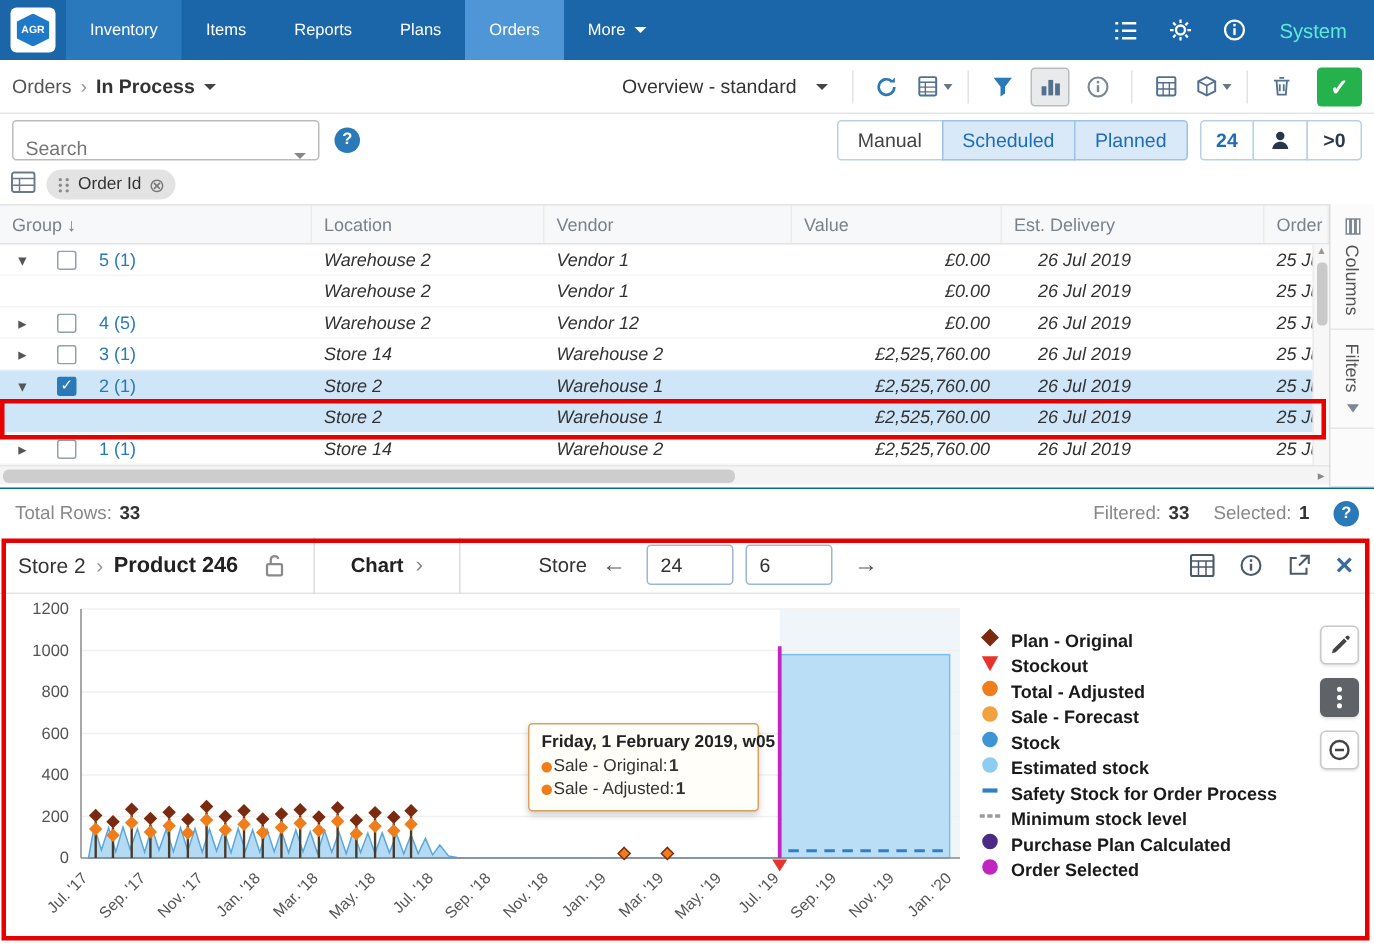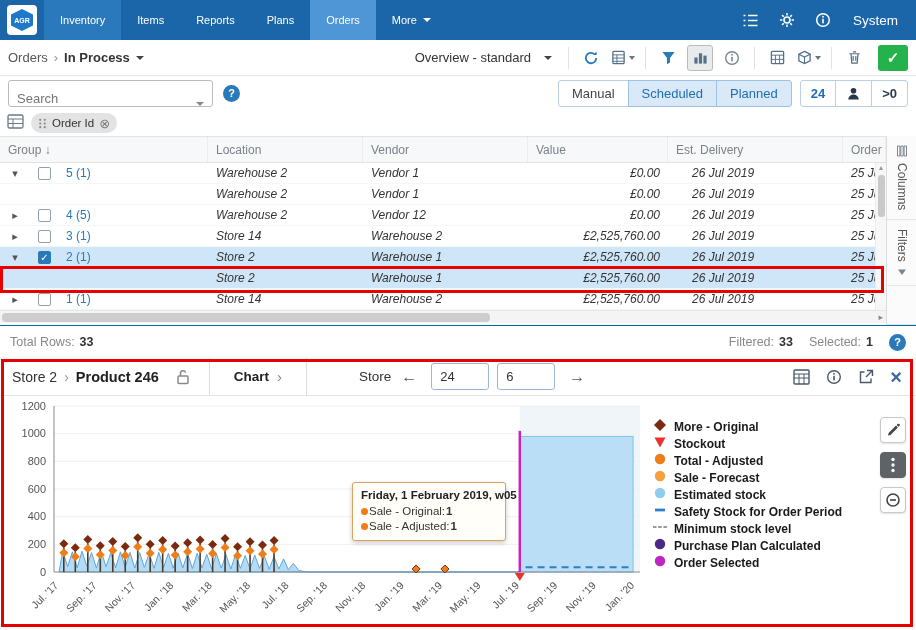--- a/index.html
+++ b/index.html
@@ -12,21 +12,21 @@
   .logo{width:44px;display:flex;align-items:center;justify-content:center}
   .logo-box{width:30px;height:30px;background:#fff;border-radius:4px;display:flex;align-items:center;justify-content:center}
   .logo-hex{width:22px;height:22px;background:#1e7ac9;clip-path:polygon(50% 0,100% 25%,100% 75%,50% 100%,0 75%,0 25%);color:#fff;font-size:7px;font-weight:bold;display:flex;align-items:center;justify-content:center}
   .nav-items{display:flex;align-items:stretch}
   .nav-item{display:flex;align-items:center;padding:0 16px;color:#fff;font-size:11px;cursor:pointer}
   .nav-item.highlighted{background:#2a79bd}
   .nav-item.active{background:#4e96d6}
   .caret{width:0;height:0;border-left:4px solid transparent;border-right:4px solid transparent;border-top:4px solid currentColor;margin-left:6px;display:inline-block}
   .topnav-right{margin-left:auto;display:flex;align-items:center;padding-right:6px}
   .tn-icon{width:36px;height:40px;display:flex;align-items:center;justify-content:center;cursor:pointer}
-  .system-label{color:#ffffff;padding:0 12px;font-size:13.5px;cursor:pointer}
+  .system-label{color:#5eead4;padding:0 12px;font-size:13.5px;cursor:pointer}
 
   
   .toolbar{position:absolute;top:40px;left:0;width:916px;height:36px;background:#fff;border-bottom:1px solid #e6e6e6;display:flex;align-items:center;padding:0 8px}
   .bc-root{color:#555;font-size:13px}
   .bc-sep{color:#999;margin:0 6px}
   .bc-current{color:#333;font-weight:bold;font-size:13px}
   .bc-caret{width:0;height:0;border-left:4px solid transparent;border-right:4px solid transparent;border-top:4px solid #444;margin-left:6px;display:inline-block}
   .spacer{flex:1}
   .view-dd{display:flex;align-items:center;gap:7px;color:#333;font-size:13px;margin-right:10px;cursor:pointer}
   .tb-div{width:1px;height:22px;background:#e2e2e2;margin:0 6px}
@@ -566,21 +566,21 @@
             <text transform="translate(517.8,190) rotate(-45)" text-anchor="end" font-size="10.5" fill="#555" font-family="Liberation Sans, sans-serif">Jul. '19</text>
             <text transform="translate(556.2,190) rotate(-45)" text-anchor="end" font-size="10.5" fill="#555" font-family="Liberation Sans, sans-serif">Sep. '19</text>
             <text transform="translate(594.6,190) rotate(-45)" text-anchor="end" font-size="10.5" fill="#555" font-family="Liberation Sans, sans-serif">Nov. '19</text>
             <text transform="translate(633,190) rotate(-45)" text-anchor="end" font-size="10.5" fill="#555" font-family="Liberation Sans, sans-serif">Jan. '20</text>
           </svg></div>
       <ul class="legend" id="legend">
           <li>
             <span><svg width="14" height="14" viewBox="0 0 14 14">
                 <path d="M7 1 13 7 7 13 1 7Z" fill="#7a2b0f"></path>
               </svg></span>
-            <span>More - Original</span>
+            <span>Plan - Original</span>
           </li>
           <li>
             <span><svg width="14" height="14" viewBox="0 0 14 14">
                 <path d="M1.5 2.5h11L7 12.5Z" fill="#e8332a"></path>
               </svg></span>
             <span>Stockout</span>
           </li>
           <li>
             <span><svg width="14" height="14" viewBox="0 0 14 14">
                 <circle cx="7" cy="7" r="5.2" fill="#ef7d1a"></circle>
@@ -588,29 +588,35 @@
             <span>Total - Adjusted</span>
           </li>
           <li>
             <span><svg width="14" height="14" viewBox="0 0 14 14">
                 <circle cx="7" cy="7" r="5.2" fill="#f2a13c"></circle>
               </svg></span>
             <span>Sale - Forecast</span>
           </li>
           <li>
             <span><svg width="14" height="14" viewBox="0 0 14 14">
+                <circle cx="7" cy="7" r="5.2" fill="#3d95d6"></circle>
+              </svg></span>
+            <span>Stock</span>
+          </li>
+          <li>
+            <span><svg width="14" height="14" viewBox="0 0 14 14">
                 <circle cx="7" cy="7" r="5.2" fill="#8ecdf0"></circle>
               </svg></span>
             <span>Estimated stock</span>
           </li>
           <li>
             <span><svg width="14" height="14" viewBox="0 0 14 14">
                 <rect x="2" y="5.6" width="10" height="2.8" fill="#2f7ec7"></rect>
               </svg></span>
-            <span>Safety Stock for Order Period</span>
+            <span>Safety Stock for Order Process</span>
           </li>
           <li>
             <span><svg width="14" height="14" viewBox="0 0 14 14">
                 <path d="M0 7h3.5M5.2 7h3.5M10.4 7h3.5" stroke="#9a9a9a" stroke-width="2.2"></path>
               </svg></span>
             <span>Minimum stock level</span>
           </li>
           <li>
             <span><svg width="14" height="14" viewBox="0 0 14 14">
                 <circle cx="7" cy="7" r="5.2" fill="#4b2a85"></circle>

